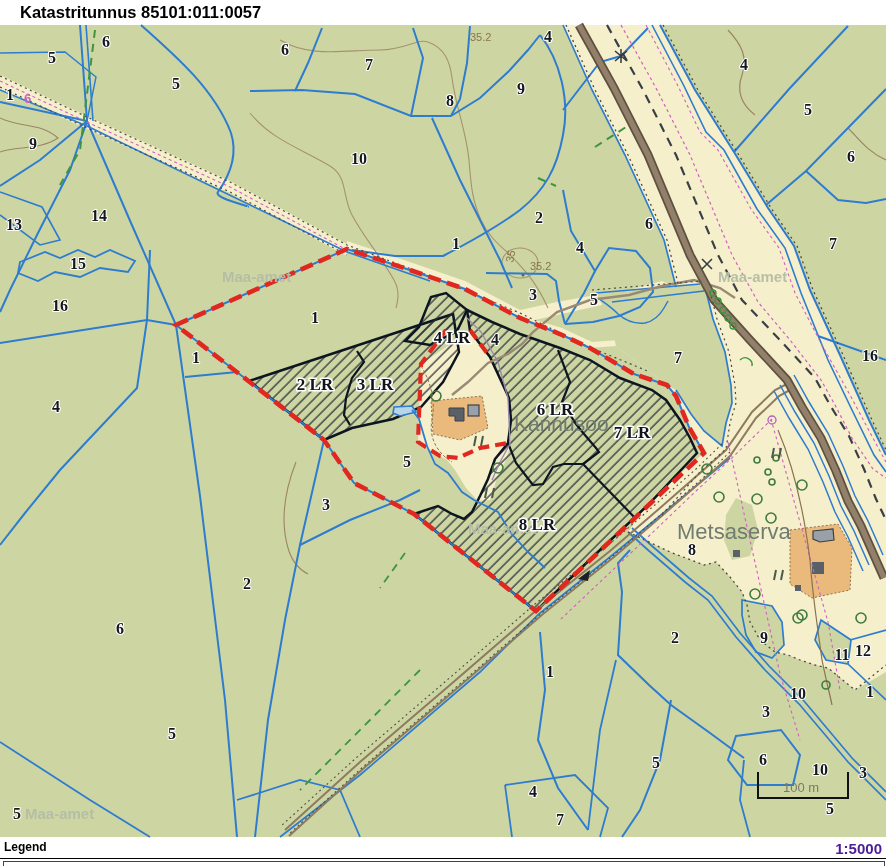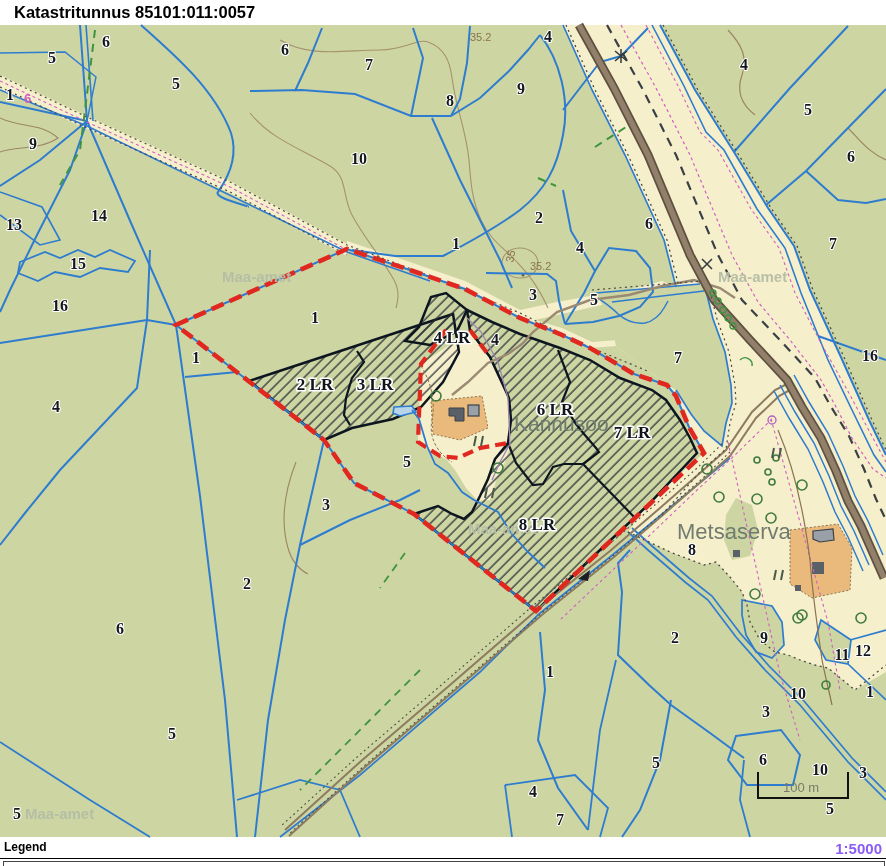--- a/index.html
+++ b/index.html
@@ -400,22 +400,22 @@
 <text x="632" y="438">7 LR</text>
 <text x="537" y="530">8 LR</text>
 </g>
 
 <path d="M758,772 L758,798 L848,798 L848,772" fill="none" stroke="#111" stroke-width="2"></path>
 
 <text x="783" y="792" font-size="13" fill="#7a7a6a">100 m</text>
 
 </svg>
 
-<div style="position:absolute;left:14px;top:3px;font-weight:bold;font-size:16.5px;color:#000">Katastritunnus 85101:011:0057</div>
+<div style="position:absolute;left:20px;top:3px;font-weight:bold;font-size:16.5px;color:#000">Katastritunnus 85101:011:0057</div>
 
 <div style="position:absolute;left:4px;top:840px;font-weight:bold;font-size:12px;color:#000">Legend</div>
 
-<div style="position:absolute;right:4px;top:840px;font-weight:bold;font-size:15px;color:#8b5cf6">1:5000</div>
+<div style="position:absolute;right:4px;top:840px;font-weight:bold;font-size:15px;color:#4c1d95">1:5000</div>
 
 <div style="position:absolute;left:0;top:858px;width:886px;height:1px;background:#000"></div>
 
 <div style="position:absolute;left:3px;top:861px;width:880px;height:5px;border:1px solid #444;border-bottom:none"></div>
 </div>
 
 </body></html>

